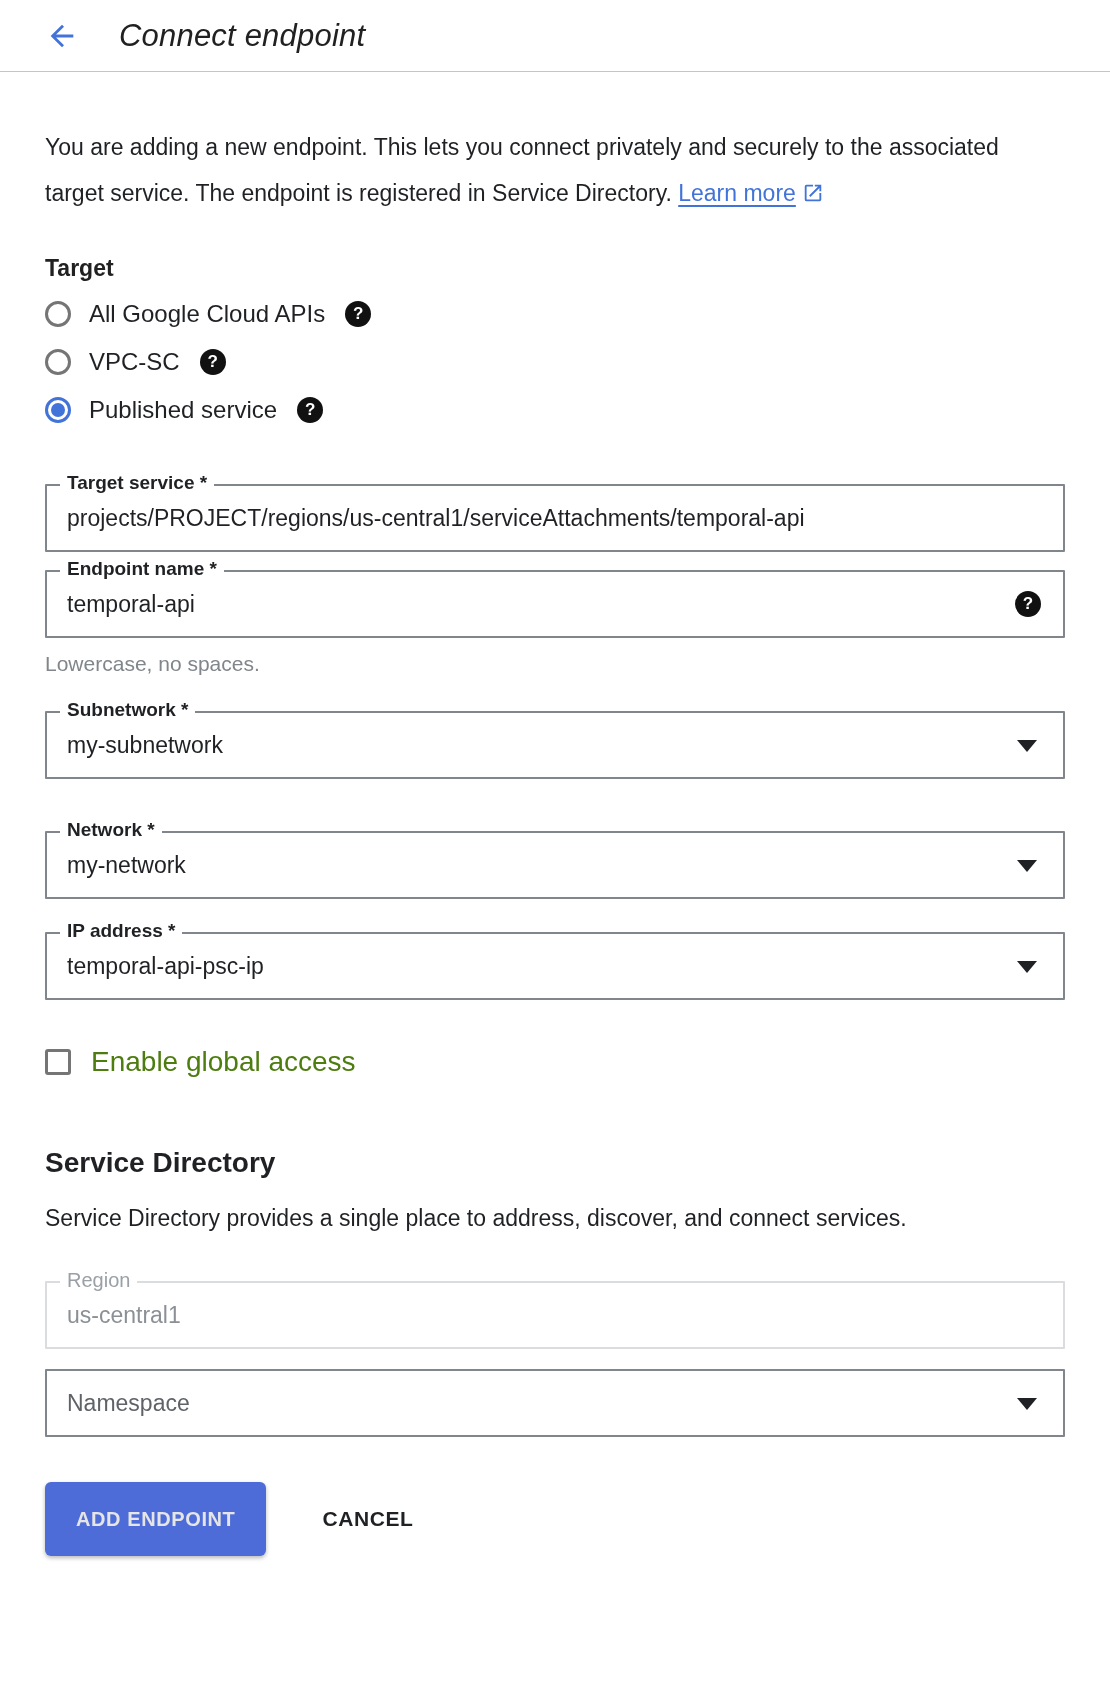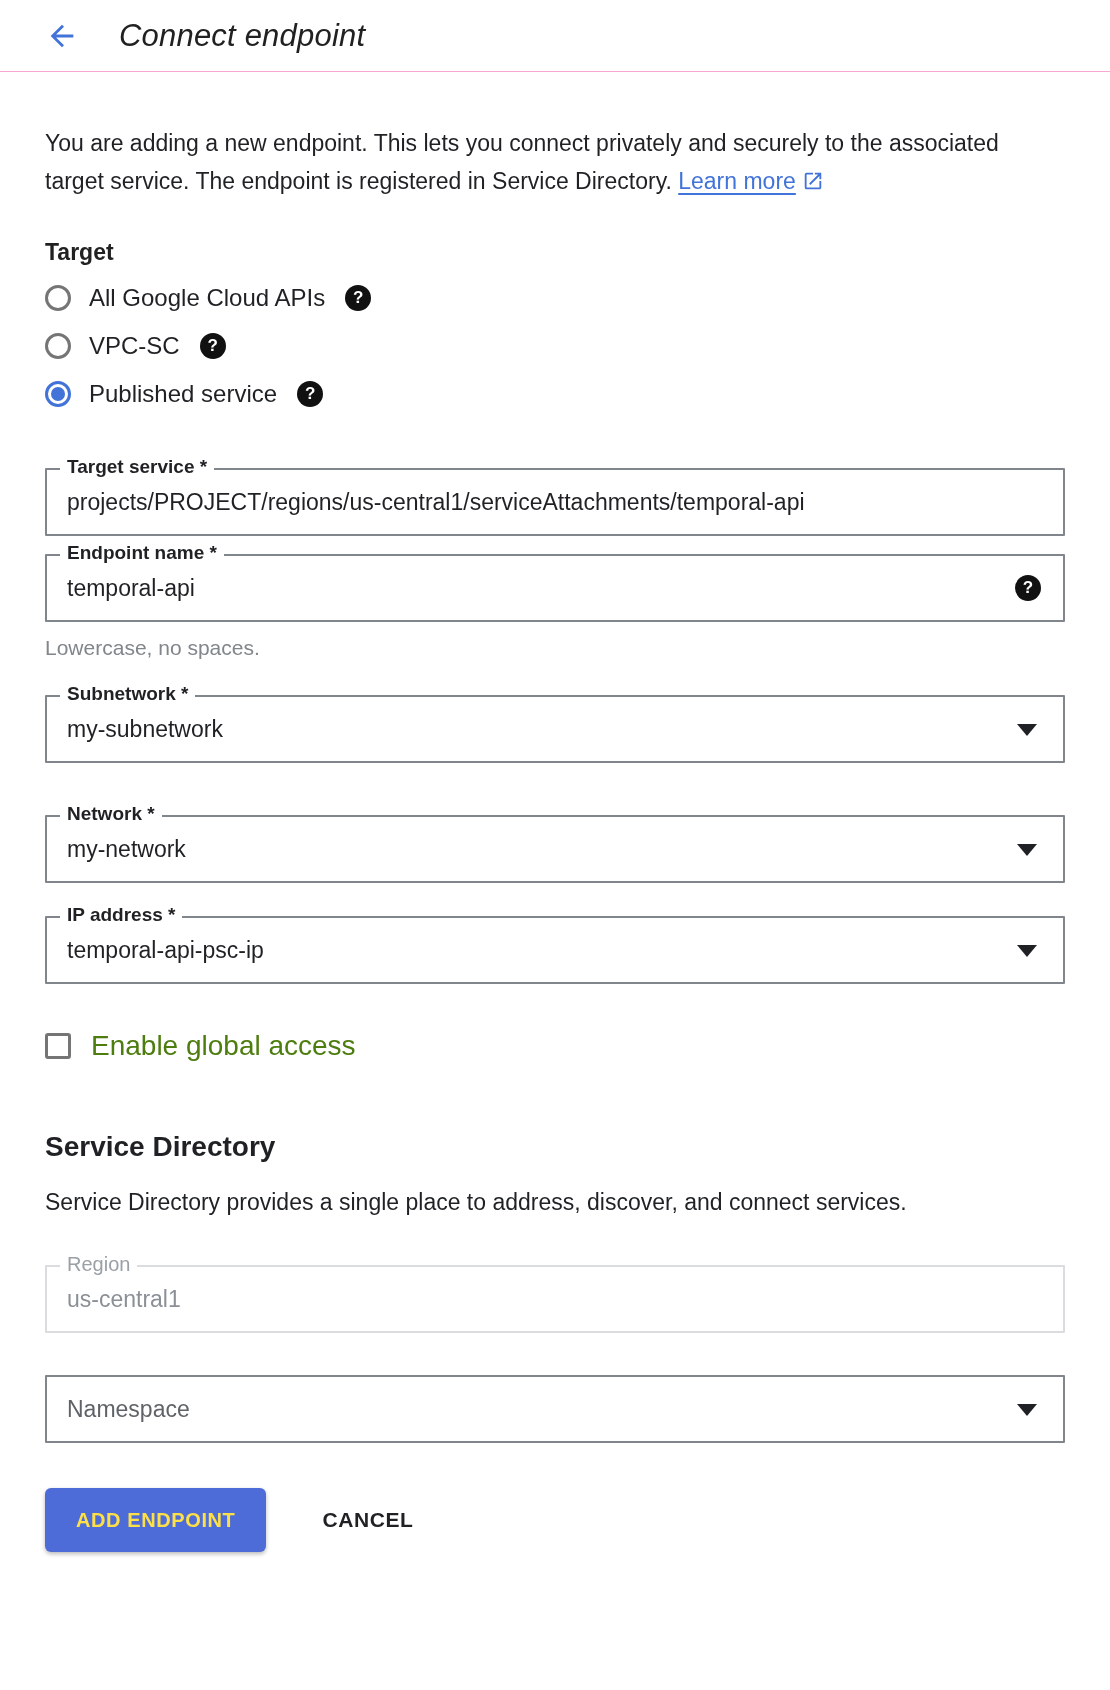--- a/index.html
+++ b/index.html
@@ -13,21 +13,21 @@
   .header {
     height:72px; display:flex; align-items:center;
     border-bottom:1px solid #f9a8d4; padding-left:45px;font-style:italic;
   }
   .back-btn { width:34px; height:34px; cursor:pointer; display:flex; align-items:center; justify-content:center; }
   .page-title { font-size:31px; font-weight:400; color:#212121; margin-left:40px; letter-spacing:0.2px; }
 
   .content { padding:0 45px; }
 
   
-  .intro { margin-top:52px; width:962px; font-size:23px; line-height:38px; color:#1f2124; }
+  .intro { margin-top:52px; width:962px; font-size:23px; line-height:46px; color:#1f2124; }
   .link { color:#4273d8; text-decoration:underline; text-underline-offset:4px; cursor:pointer; }
   .ext-icon { display:inline-block; vertical-align:-3px; margin-left:6px; }
 
   
   .section-label { margin-top:36px; font-size:23px; font-weight:700; color:#212121; }
   .radio-group { margin-top:8px; }
   .radio-row { display:flex; align-items:center; height:48px; cursor:pointer; }
   .radio {
     width:26px; height:26px; border:3px solid #757575; border-radius:50%;
     flex:0 0 auto; position:relative; background:#fff;
@@ -82,26 +82,26 @@
   .checkbox-row { margin-top:47px; display:flex; align-items:center; cursor:pointer; height:30px; }
   .checkbox {
     width:26px; height:26px; border:3px solid #757575; border-radius:3px; background:#fff; flex:0 0 auto;
   }
   .checkbox-label { margin-left:20px; font-size:28px; color:#4d7c0f; }
 
   
   .sd-heading { margin-top:70px; font-size:28px; font-weight:700; color:#1f2124; }
   .sd-desc { margin-top:26px; font-size:23px; color:#1f2124; }
   .mt-region { margin-top:49px; }
-  .mt-ns { margin-top:42px; }
+  .mt-ns { margin-top:20px; }
 
   
   .actions { margin-top:45px; display:flex; align-items:center; padding-bottom:59px; }
   .btn-primary {
-    height:64px; padding:8px 31px; background:#4d6cd8; color:#fde047; border:none; border-radius:6px;
+    height:74px; padding:8px 31px; background:#4d6cd8; color:#e5e5e5; border:none; border-radius:6px;
     font-size:20px; font-weight:700; letter-spacing:0.6px; cursor:pointer;
     box-shadow:0 2px 4px rgba(0,0,0,0.28);
     font-family:"Liberation Sans","DejaVu Sans",sans-serif;
   }
   .btn-text {
     margin-left:44px; background:none; border:none; color:#1f2124; font-size:21px; font-weight:700;
     letter-spacing:0.6px; cursor:pointer; padding:10px 12px;
     font-family:"Liberation Sans","DejaVu Sans",sans-serif;
   }
 </style>

